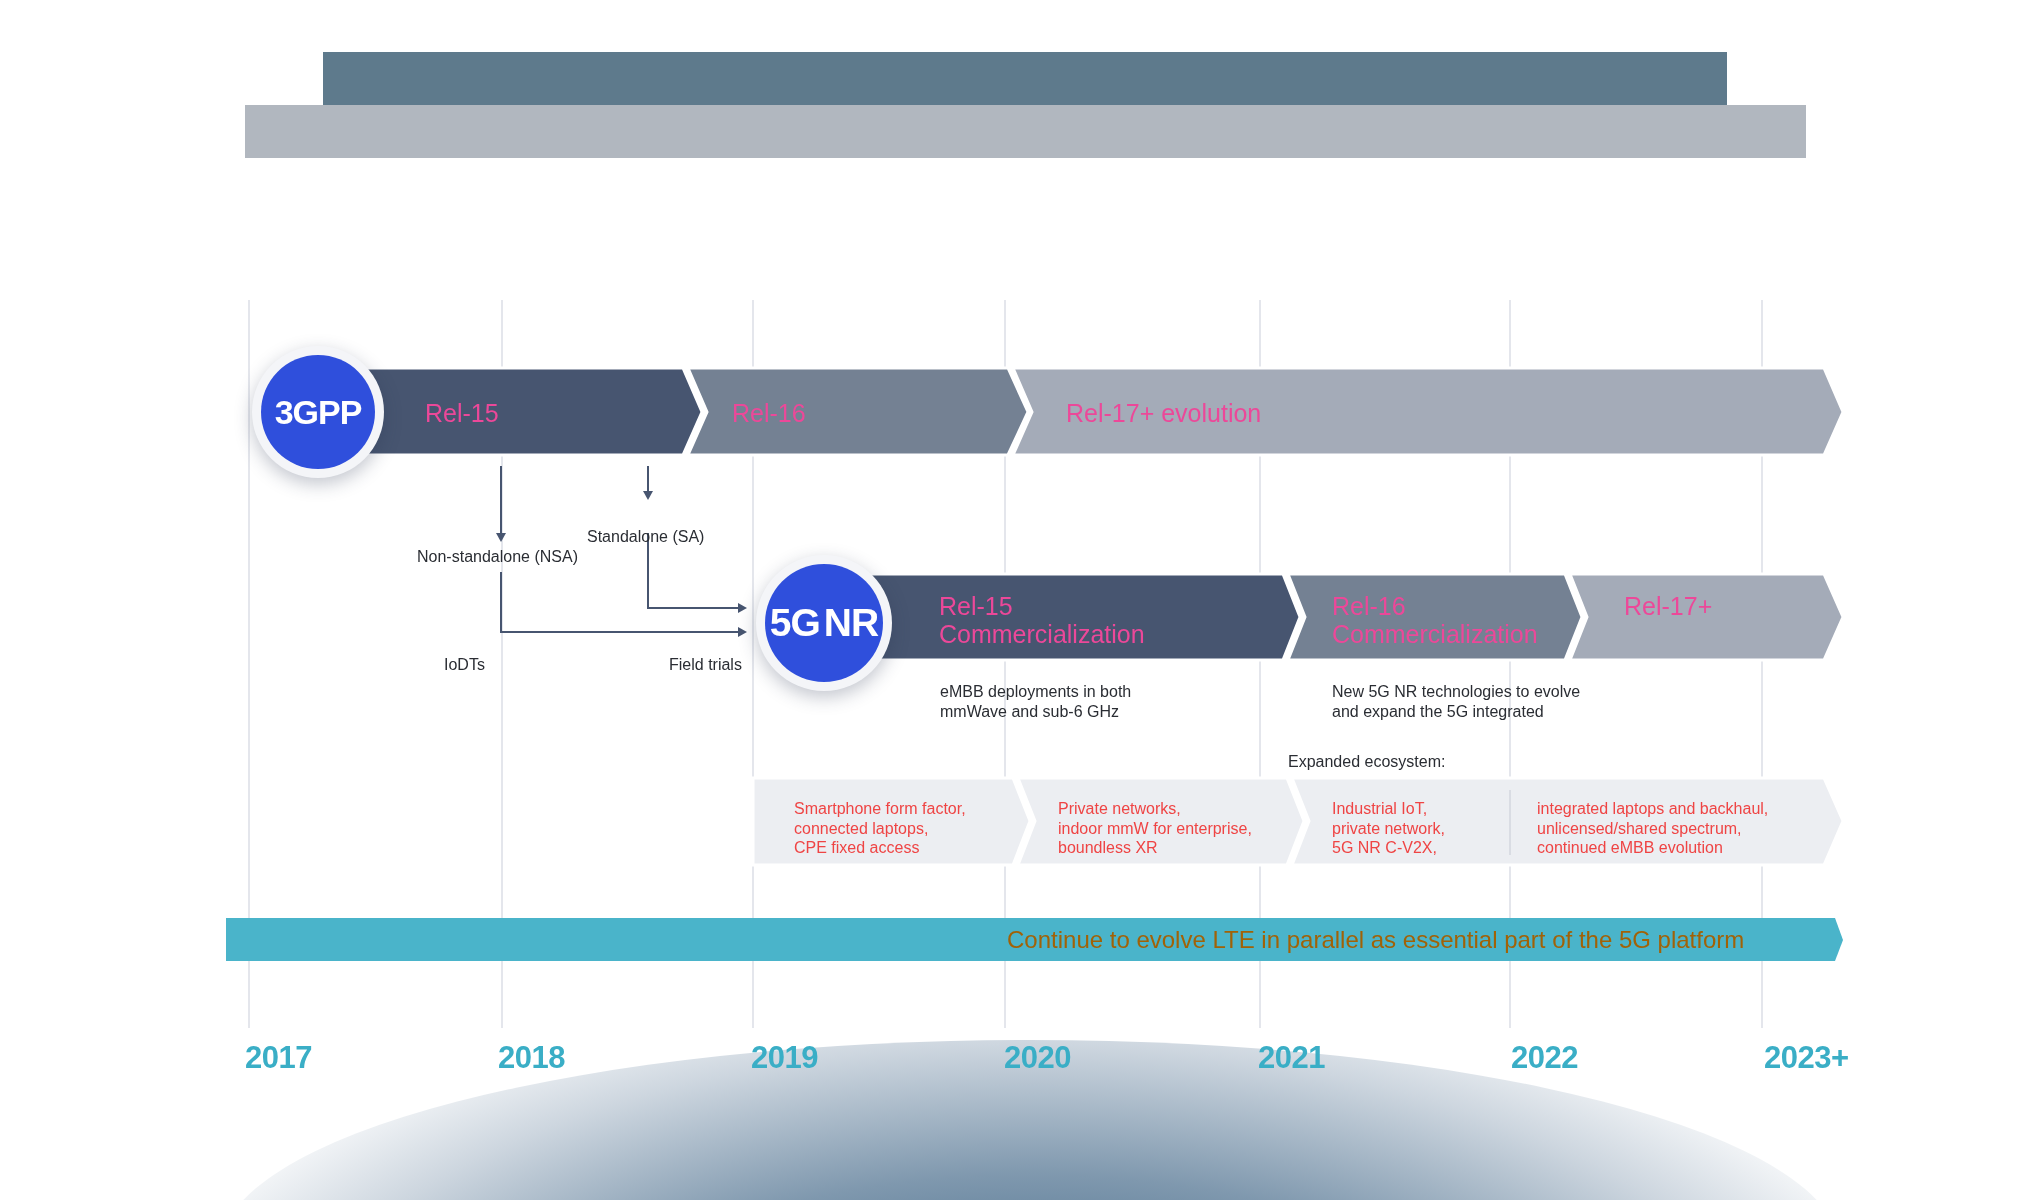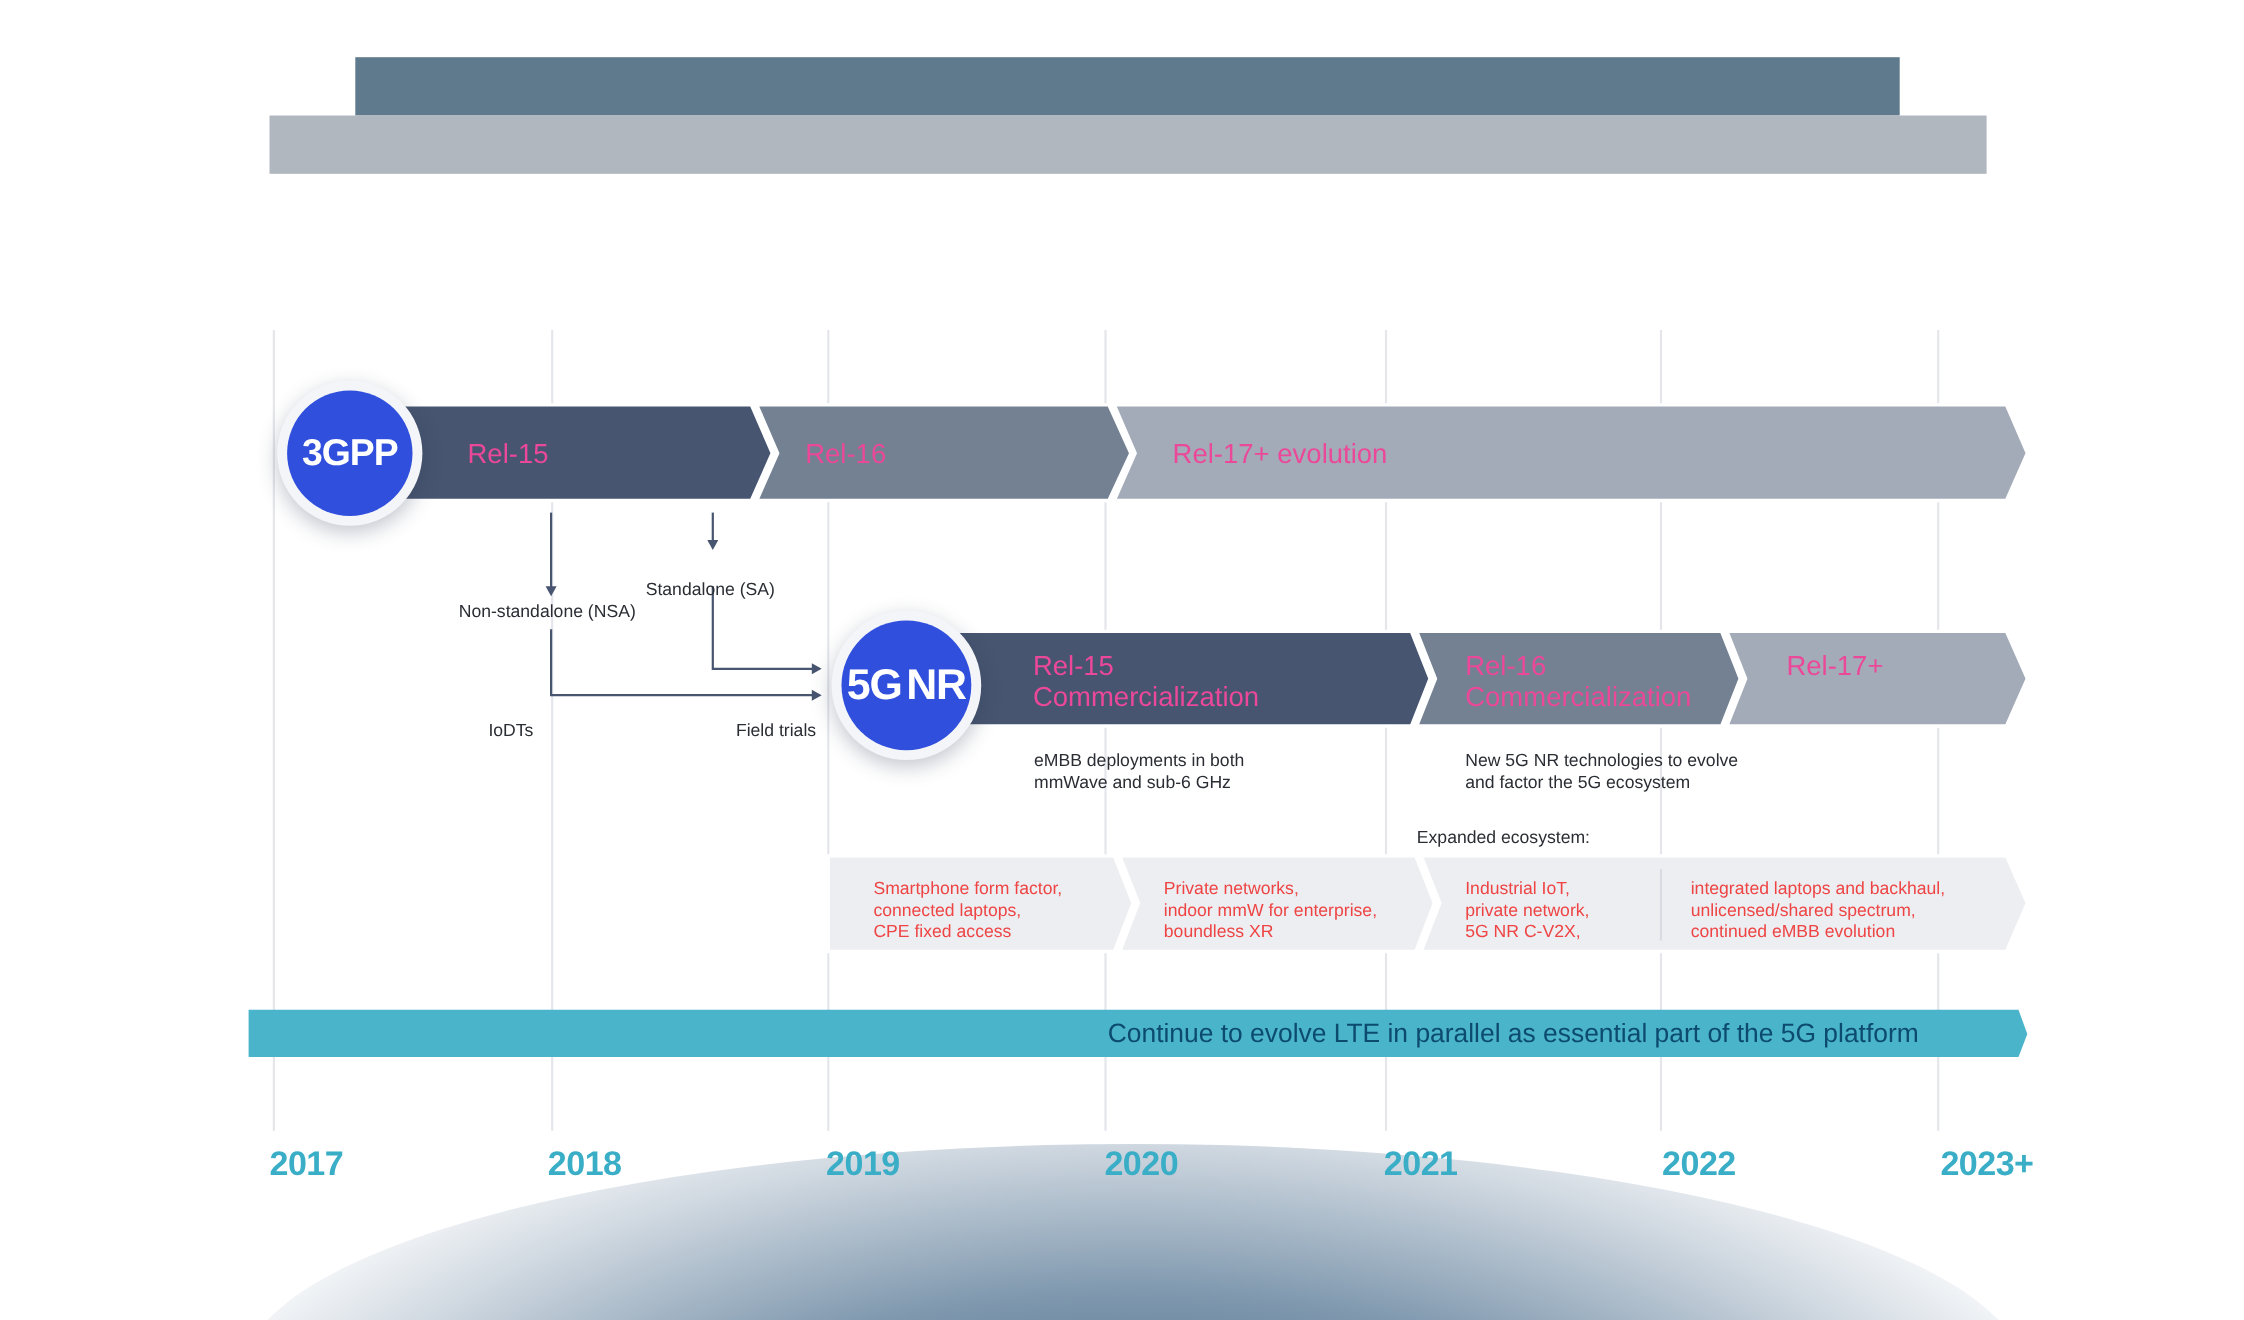--- a/index.html
+++ b/index.html
@@ -14,21 +14,21 @@
   .gridline { position:absolute; width:2px; background:#e4e6ec; }
   svg.layer { position:absolute; left:0; top:0; }
   .circle-outer { position:absolute; border-radius:50%; background:#f4f5f8;
                   box-shadow: 0 6px 18px rgba(40,50,80,0.28); }
   .circle-inner { position:absolute; border-radius:50%; background:#2f4fdc;
                   display:flex; align-items:center; justify-content:center;
                   color:#fff; font-weight:bold; letter-spacing:-1px; }
   .bar-label { position:absolute; color:#ec4899; font-size:25px; line-height:28px; }
   .small { position:absolute; color:#2a2d33; font-size:16px; line-height:20px; }
   .eco-text { position:absolute; color:#ef4444; font-size:16px; line-height:19.5px; }
-  .lte-text { position:absolute; color:#0c4a6e; font-size:24px; line-height:28px; }
+  .lte-text { position:absolute; color:#a16207; font-size:24px; line-height:28px; }
   .year { position:absolute; color:#3aaec6; font-size:31px; font-weight:bold; top:1040px; letter-spacing:-0.5px; }
 </style>
 </head>
 <body>
 
 <div id="glow"></div>
 
 <div class="abs topbar-dark"></div>
 <div class="abs topbar-light"></div>
 
@@ -101,21 +101,21 @@
   <div>Commercialization</div>
 </div>
 <div class="bar-label" style="left:1624px;top:592px;">Rel-17+</div>
 
 <div class="small" style="left:940px;top:682px;">
   <div>eMBB deployments in both</div>
   <div>mmWave and sub-6 GHz</div>
 </div>
 <div class="small" style="left:1332px;top:682px;">
   <div>New 5G NR technologies to evolve</div>
-  <div>and factor the 5G ecosystem</div>
+  <div>and expand the 5G integrated</div>
 </div>
 <div class="small" style="left:1288px;top:752px;">Expanded ecosystem:</div>
 
 <div class="eco-text" style="left:794px;top:799px;">
   <div>Smartphone form factor,</div>
   <div>connected laptops,</div>
   <div>CPE fixed access</div>
 </div>
 <div class="eco-text" style="left:1058px;top:799px;">
   <div>Private networks,</div>

